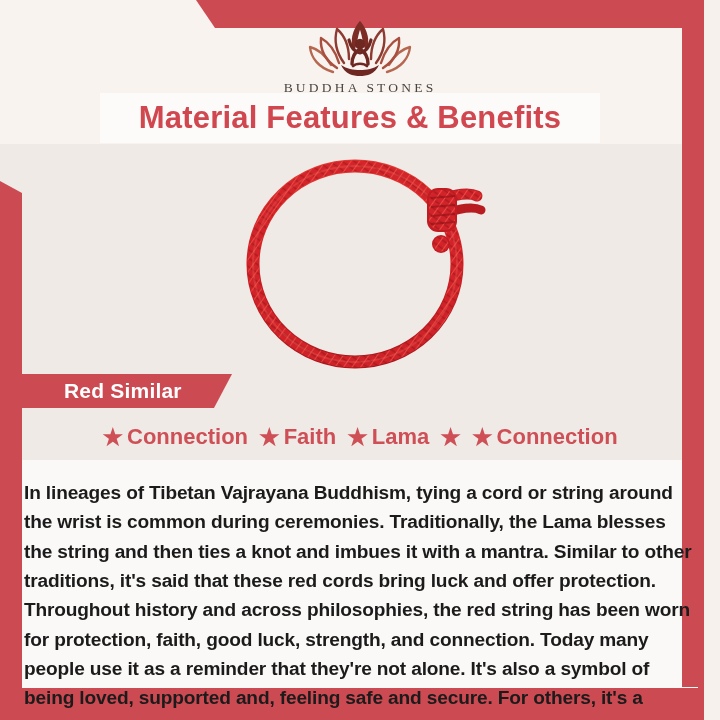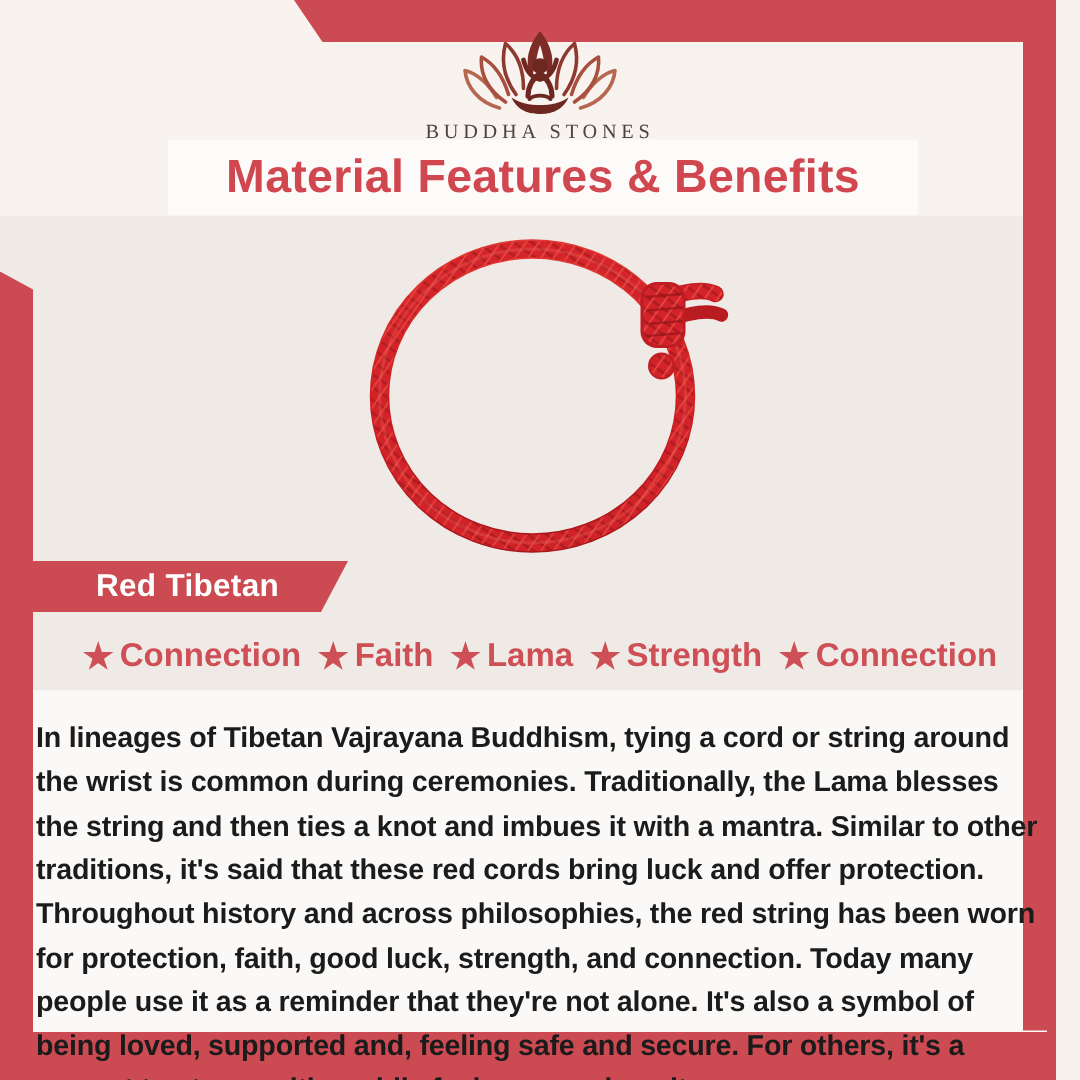--- a/index.html
+++ b/index.html
@@ -95,21 +95,21 @@
     font-family: "Liberation Serif", serif;
     font-size: 13.5px;
     letter-spacing: 3.2px;
     color: #4a4440;
     text-align: center;
   }
 
   
   .title-band {
     position: absolute;
-    left: 112px; top: 93px;
+    left: 100px; top: 93px;
     width: 500px; height: 50px;
     background: #fdfbfa;
     display: flex;
     align-items: center;
     justify-content: center;
     z-index: 4;
   }
   .title-text {
     font-size: 31px;
     font-weight: bold;
@@ -268,39 +268,38 @@
         <rect x="204" y="38" width="26" height="40" rx="10" fill="url(#braid)"></rect>
         <path d="M206 46 L230 44 M206 55 L230 53 M206 64 L230 62 M206 72 L230 70" stroke="#971519" stroke-width="1.8" opacity="0.7"></path>
 
         <circle cx="216" cy="92" r="9" fill="#c01d23"></circle>
         <circle cx="216" cy="92" r="7.5" fill="url(#braid)"></circle>
       </svg>
     </span>
   </div>
 
   <div class="label-banner">
-    <span class="label-text">Red Tibetan</span>
+    <span class="label-text">Red Similar</span>
   </div>
 
   <div class="benefits-row">
     <span class="benefit">
       <span class="star-glyph">★</span>
       <span>Connection</span>
     </span>
     <span class="benefit">
       <span class="star-glyph">★</span>
       <span>Faith</span>
     </span>
     <span class="benefit">
       <span class="star-glyph">★</span>
       <span>Lama</span>
     </span>
     <span class="benefit">
       <span class="star-glyph">★</span>
-      <span>Strength</span>
     </span>
     <span class="benefit">
       <span class="star-glyph">★</span>
       <span>Connection</span>
     </span>
   </div>
 
   <p class="body-copy">In lineages of Tibetan Vajrayana Buddhism, tying a cord or string around the wrist is common during ceremonies. Traditionally, the Lama blesses the string and then ties a knot and imbues it with a mantra. Similar to other traditions, it's said that these red cords bring luck and offer protection. Throughout history and across philosophies, the red string has been worn for protection, faith, good luck, strength, and connection. Today many people use it as a reminder that they're not alone. It's also a symbol of being loved, supported and, feeling safe and secure. For others, it's a prompt to stay positive while facing any adversity.</p>
 
 </div>

